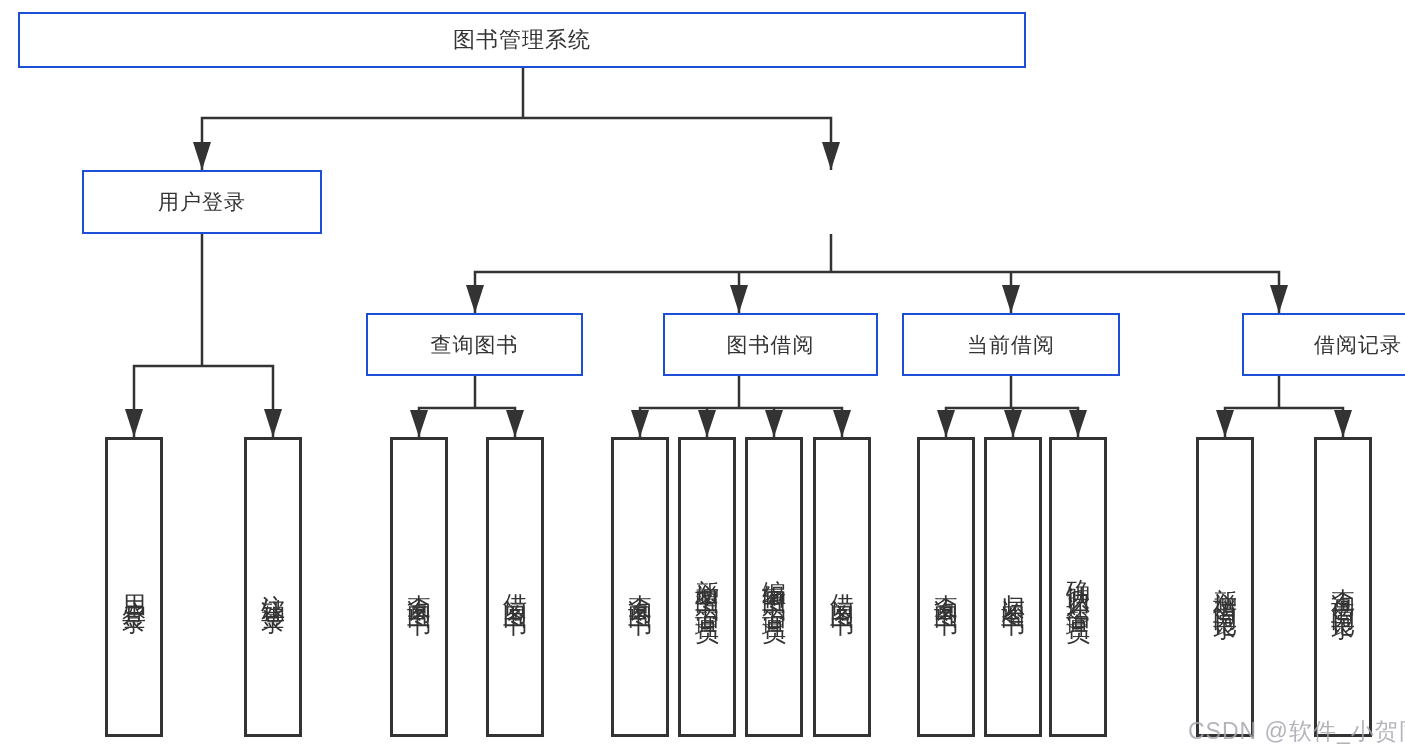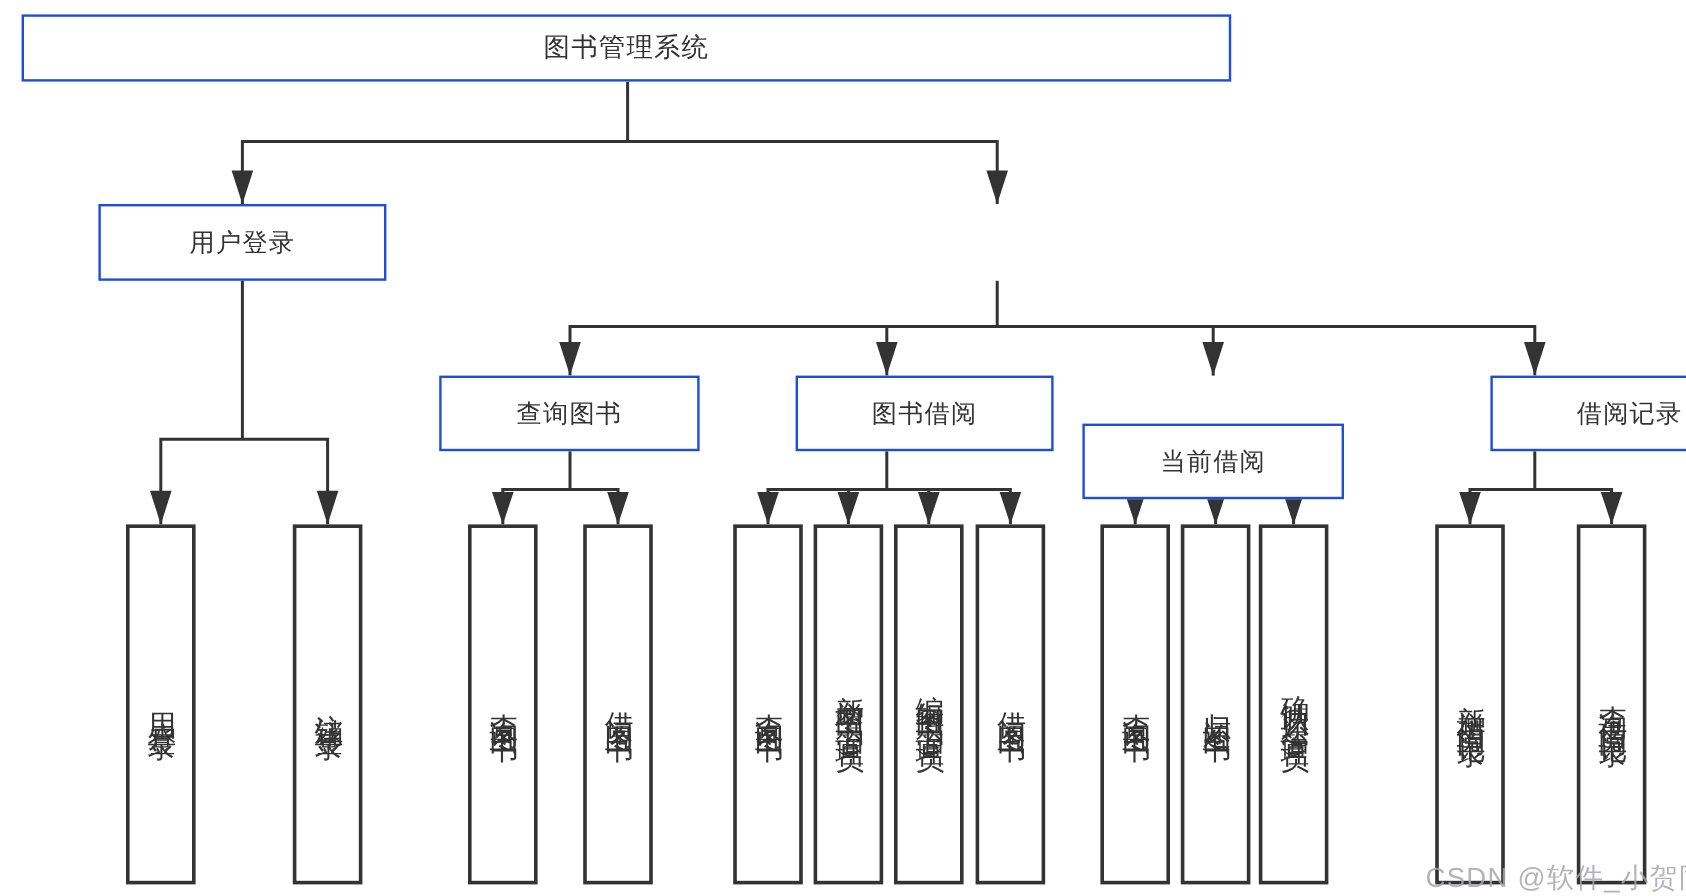--- a/index.html
+++ b/index.html
@@ -70,21 +70,21 @@
     letter-spacing: 6px;
     line-height: 1.0;
     white-space: nowrap;
   }
   
   .b-user-login-branch { left: 82px;  top: 170px; width: 240px; height: 64px; }
   .b-book-management   { left: 714px; top: 170px; width: 234px; height: 64px; }
   
   .b-new-book-recommend { left: 366px;  top: 313px; width: 217px; height: 63px; }
   .b-book-borrow        { left: 631px;  top: 313px; width: 215px; height: 63px; margin-left: 32px; }
-  .b-current-borrow     { left: 902px;  top: 313px; width: 218px; height: 63px; margin-top: 40px; }
+  .b-current-borrow     { left: 902px;  top: 313px; width: 218px; height: 63px; }
   .b-borrow-records     { left: 1242px; top: 313px; width: 232px; height: 63px; }
   
   .b-user-login     { left: 105px;  }
   .b-logout         { left: 244px;  }
   .b-nbr-query      { left: 390px;  }
   .b-nbr-borrow     { left: 486px;  }
   .b-bb-query       { left: 611px;  }
   .b-bb-add         { left: 678px;  }
   .b-bb-edit        { left: 745px;  }
   .b-bb-borrow      { left: 813px;  }

